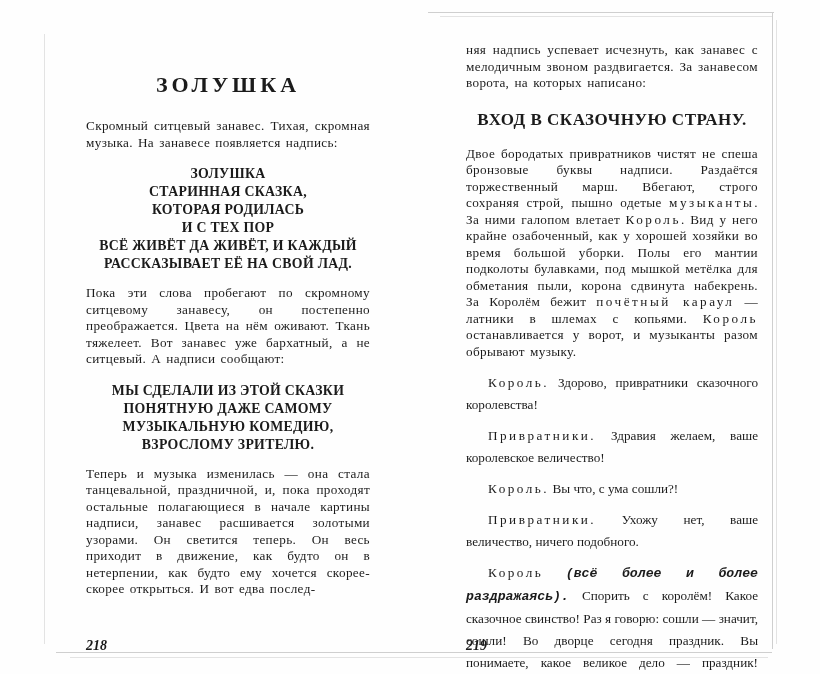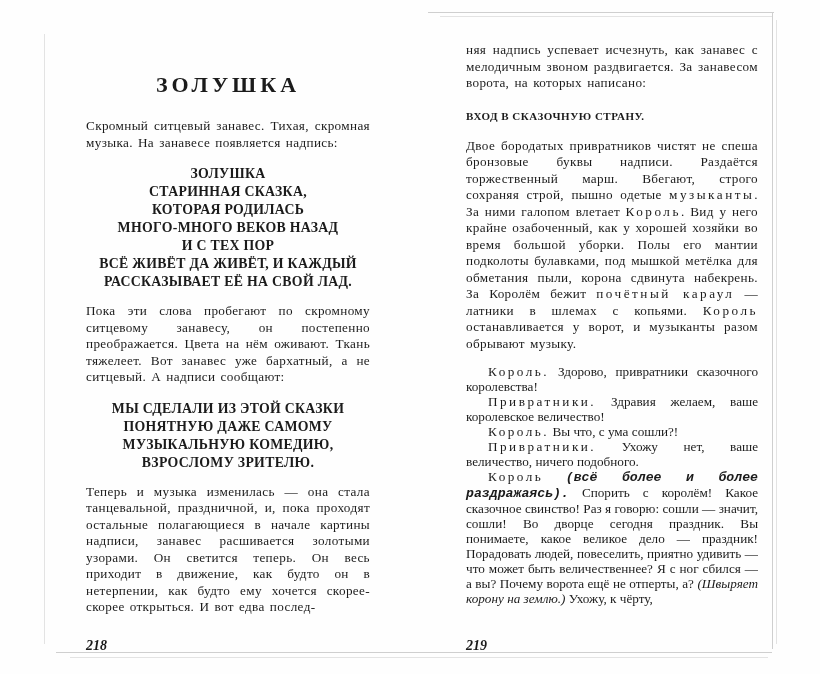--- a/index.html
+++ b/index.html
@@ -48,33 +48,34 @@
   .inscription {
     margin-top: 14px;
     text-align: center;
     font-weight: bold;
     font-size: 13.8px;
     line-height: 18px;
     letter-spacing: 0.3px;
   }
   .gate-sign {
     margin-top: 18px;
-    text-align: left;
+    text-align: center;
     font-weight: bold;
-    font-size: 11px;
+    font-size: 17px;
     letter-spacing: 0.5px;
   }
   .first-par { margin-top: 34px; }
 
   .dialogue-block { margin-top: 12px; }
   p.dialogue {
     font-size: 13.2px;
-    line-height: 15px;
+    line-height: 22px;
     text-align: justify;
     text-indent: 22px;
+    margin-top: 9px;
   }
   .speaker { letter-spacing: 2.5px; }
   .sp { letter-spacing: 2.5px; }
   .it { font-style: italic; }
   .bit { font-style: italic; font-weight: bold; font-family: Liberation Mono, monospace; }
 
   .page-number {
     position: absolute;
     top: 630px;
     left: 0;
@@ -100,21 +101,20 @@
 
   <div class="page page-left">
     <h1 class="book-title">ЗОЛУШКА</h1>
 
     <p class="body-par stage mt-intro">Скромный ситцевый занавес. Тихая, скромная музыка. На занавесе появляется надпись:</p>
 
     <div class="inscription">
         <div>ЗОЛУШКА</div>
         <div>СТАРИННАЯ СКАЗКА,</div>
         <div>КОТОРАЯ РОДИЛАСЬ</div>
-        <div>МНОГО-МНОГО ВЕКОВ НАЗАД</div>
         <div>И С ТЕХ ПОР</div>
         <div>ВСЁ ЖИВЁТ ДА ЖИВЁТ, И КАЖДЫЙ</div>
         <div>РАССКАЗЫВАЕТ ЕЁ НА СВОЙ ЛАД.</div>
       </div>
 
     <p class="body-par stage mt-sm">Пока эти слова пробегают по скромному ситцевому занавесу, он постепенно преображается. Цвета на нём оживают. Ткань тяжелеет. Вот занавес уже бархатный, а не ситцевый. А надписи сообщают:</p>
 
     <div class="inscription">
         <div>МЫ СДЕЛАЛИ ИЗ ЭТОЙ СКАЗКИ</div>
         <div>ПОНЯТНУЮ ДАЖЕ САМОМУ</div>

